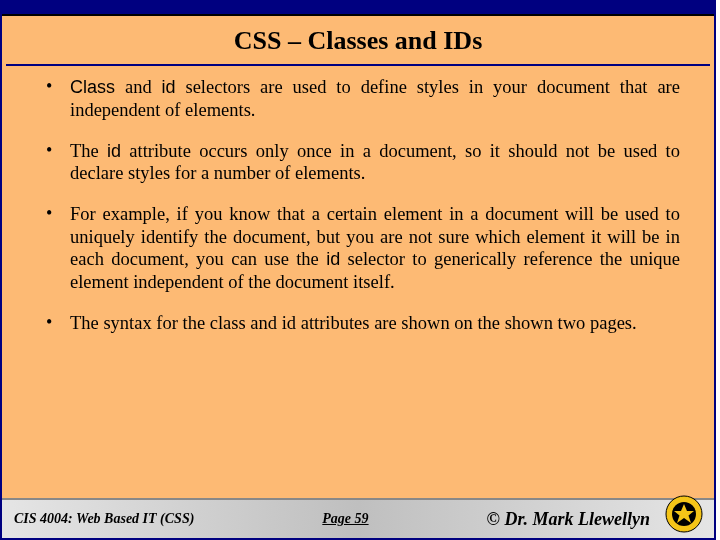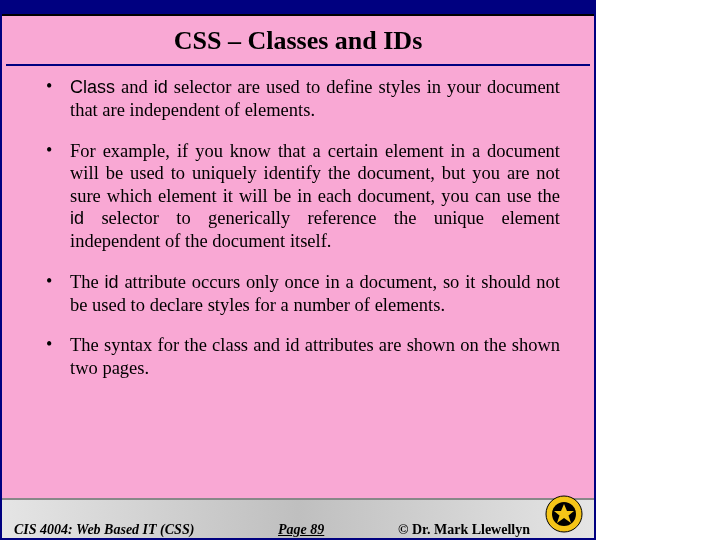--- a/index.html
+++ b/index.html
@@ -3,24 +3,24 @@
 <meta charset="utf-8">
 <style>
   * { box-sizing: border-box; margin: 0; padding: 0; }
   html, body { width: 720px; height: 540px; }
   body {
     font-family: "Times New Roman", Times, serif;
     background: #fff;
     position: relative;
   }
   .slide {
-    width: 596px;
+    width: 716px;
     height: 540px;
     border: 2px solid #000080;
-    background: #f9a8d4;
+    background: #fdba74;
     position: relative;
     display: flex;
     flex-direction: column;
   }
   .topbar {
     height: 14px;
     background: #000080;
     border-bottom: 2px solid #000;
   }
   .title-area {
@@ -55,21 +55,21 @@
     font-size: 18px;
     color: #000;
   }
   .mono {
     font-family: Liberation Sans, sans-serif;
     font-size: 18px;
   }
   .footer {
     height: 40px;
     display: flex;
-    align-items: flex-end;
+    align-items: center;
     background: linear-gradient(to right, #e5e5e5 0%, #bfbfbf 50%, #e5e5e5 100%);
     border-top: 2px solid #888;
     padding: 0 12px;
   }
   .footer .left {
     flex: 0 0 auto;
     font-style: italic;
     font-weight: bold;
     font-size: 14px;
     color: #000;
@@ -79,22 +79,23 @@
     text-align: center;
     font-style: italic;
     font-weight: bold;
     text-decoration: underline;
     font-size: 14px;
     color: #000;
     padding-left: 10px;
   }
   .footer .right {
     flex: 0 0 auto;
+    font-style: italic;
     font-weight: bold;
-    font-size: 14px;
+    font-size: 18px;
     color: #000;
     padding-right: 52px;
   }
   .logo {
     position: absolute;
     right: 10px;
     bottom: 4px;
     width: 40px;
     height: 40px;
   }
@@ -106,41 +107,41 @@
 <div class="slide">
   <div class="topbar"></div>
 
   <div class="title-area">
     <div class="title">CSS – Classes and IDs</div>
   </div>
 
   <div class="body-area">
 
     <div class="bullet">
-      <span></span><span class="mono">Class</span><span> and </span><span class="mono">id</span><span> selector are used to define styles in your document that are independent of elements.</span>
+      <span></span><span class="mono">Class</span><span> and </span><span class="mono">id</span><span> selectors are used to define styles in your document that are independent of elements.</span>
     </div>
 
 
     <div class="bullet">
-      <span>For example, if you know that a certain element in a document will be used to uniquely identify the document, but you are not sure which element it will be in each document, you can use the </span><span class="mono">id</span><span> selector to generically reference the unique element independent of the document itself.</span>
+      <span>The </span><span class="mono">id</span><span> attribute occurs only once in a document, so it should not be used to declare styles for a number of elements.</span>
     </div>
 
     <div class="bullet">
-      <span>The </span><span class="mono">id</span><span> attribute occurs only once in a document, so it should not be used to declare styles for a number of elements.</span>
+      <span>For example, if you know that a certain element in a document will be used to uniquely identify the document, but you are not sure which element it will be in each document, you can use the </span><span class="mono">id</span><span> selector to generically reference the unique element independent of the document itself.</span>
     </div>
 
     <div class="bullet">
       <span>The syntax for the class and id attributes are shown on the shown two pages.</span>
     </div>
 
   </div>
 
   <div class="footer">
     <div class="left">CIS 4004: Web Based IT (CSS)</div>
-    <div class="center">Page 89</div>
+    <div class="center">Page 59</div>
     <div class="right">© Dr. Mark Llewellyn</div>
   </div>
 
   <div class="logo">
     <svg viewBox="0 0 40 40">
       <circle cx="20" cy="20" r="18" fill="#f5c518" stroke="#000" stroke-width="1"></circle>
       <circle cx="20" cy="20" r="12" fill="#000"></circle>
       <path d="M20 10 L23 17 L30 17 L24.5 21.5 L27 29 L20 24 L13 29 L15.5 21.5 L10 17 L17 17 Z" fill="#f5c518"></path>
     </svg>
   </div>

